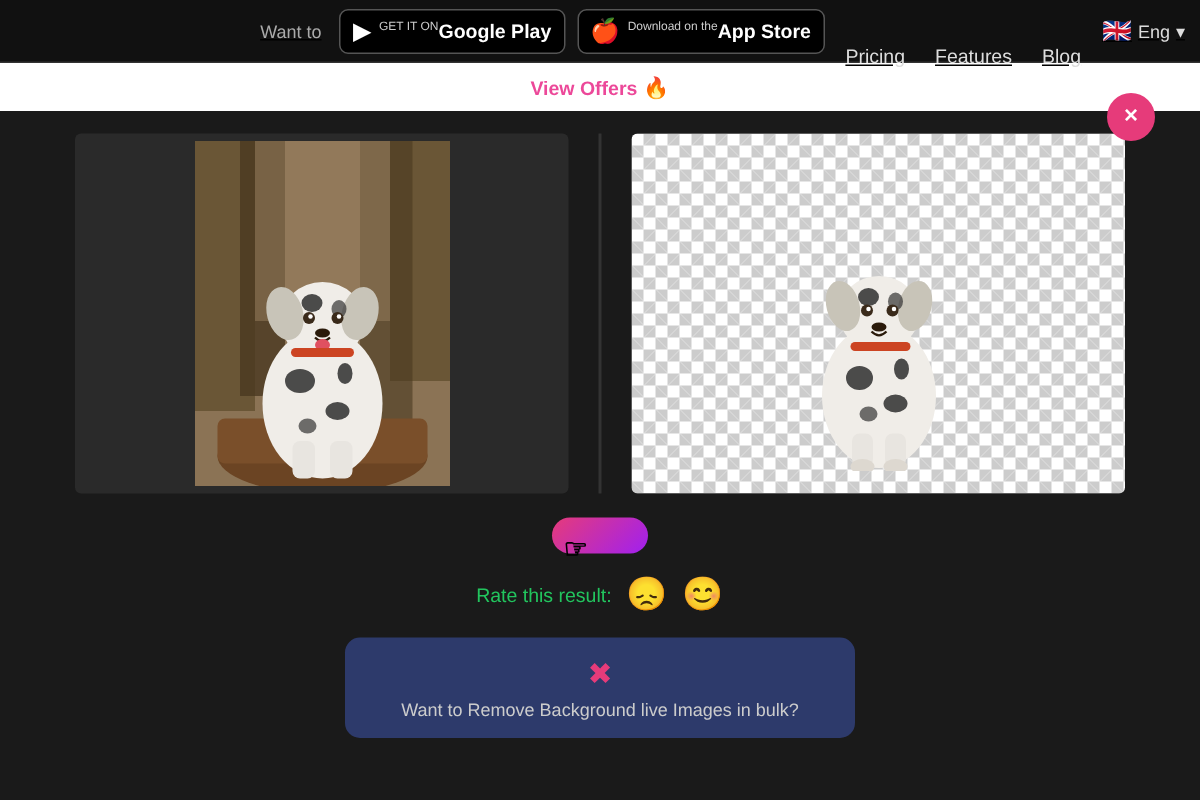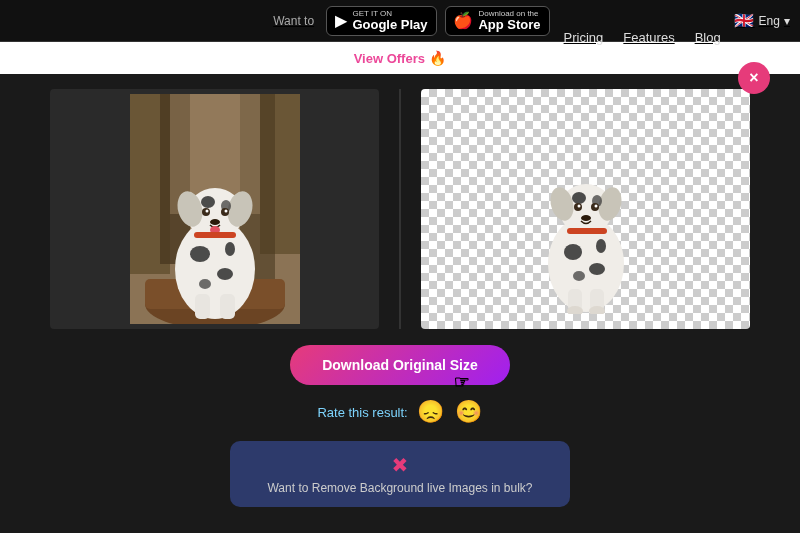--- a/index.html
+++ b/index.html
@@ -52,21 +52,21 @@
       line-height: 1;
     }
     .store-badge .badge-text-big {
       font-size: 13px;
       color: white;
       font-weight: bold;
       line-height: 1;
     }
     .store-badge-texts {
       display: flex;
-      flex-direction: column;
+      flex-direction: row;
       justify-content: center;
     }
 
     .google-play-badge {
       background: #000;
     }
     .apple-badge {
       background: #000;
     }
 
@@ -241,21 +241,21 @@
     
     .rate-section {
       display: flex;
       align-items: center;
       justify-content: center;
       gap: 10px;
       margin-bottom: 16px;
     }
     .rate-label {
       font-size: 13px;
-      color: #7dd3fc;
+      color: #22c55e;
     }
     .rate-emoji {
       font-size: 22px;
       cursor: pointer;
     }
 
     
     .promo-card {
       background: #2d3a6b;
       border-radius: 10px;
@@ -436,21 +436,20 @@
         <rect x="69" y="185" width="14" height="22" fill="#e8e5e0" rx="5"></rect>
 
         <ellipse cx="54" cy="207" rx="8" ry="5" fill="#ddd8d0"></ellipse>
         <ellipse cx="76" cy="207" rx="8" ry="5" fill="#ddd8d0"></ellipse>
       </svg>
     </div>
   </div>
 
   <div class="download-section">
     <button class="download-btn">
-      <span>Download Original Size</span>
       <span class="cursor-overlay">☞</span>
     </button>
   </div>
 
   <div class="rate-section">
     <span class="rate-label">Rate this result:</span>
     <span class="rate-emoji">😞</span>
     <span class="rate-emoji">😊</span>
   </div>
 

